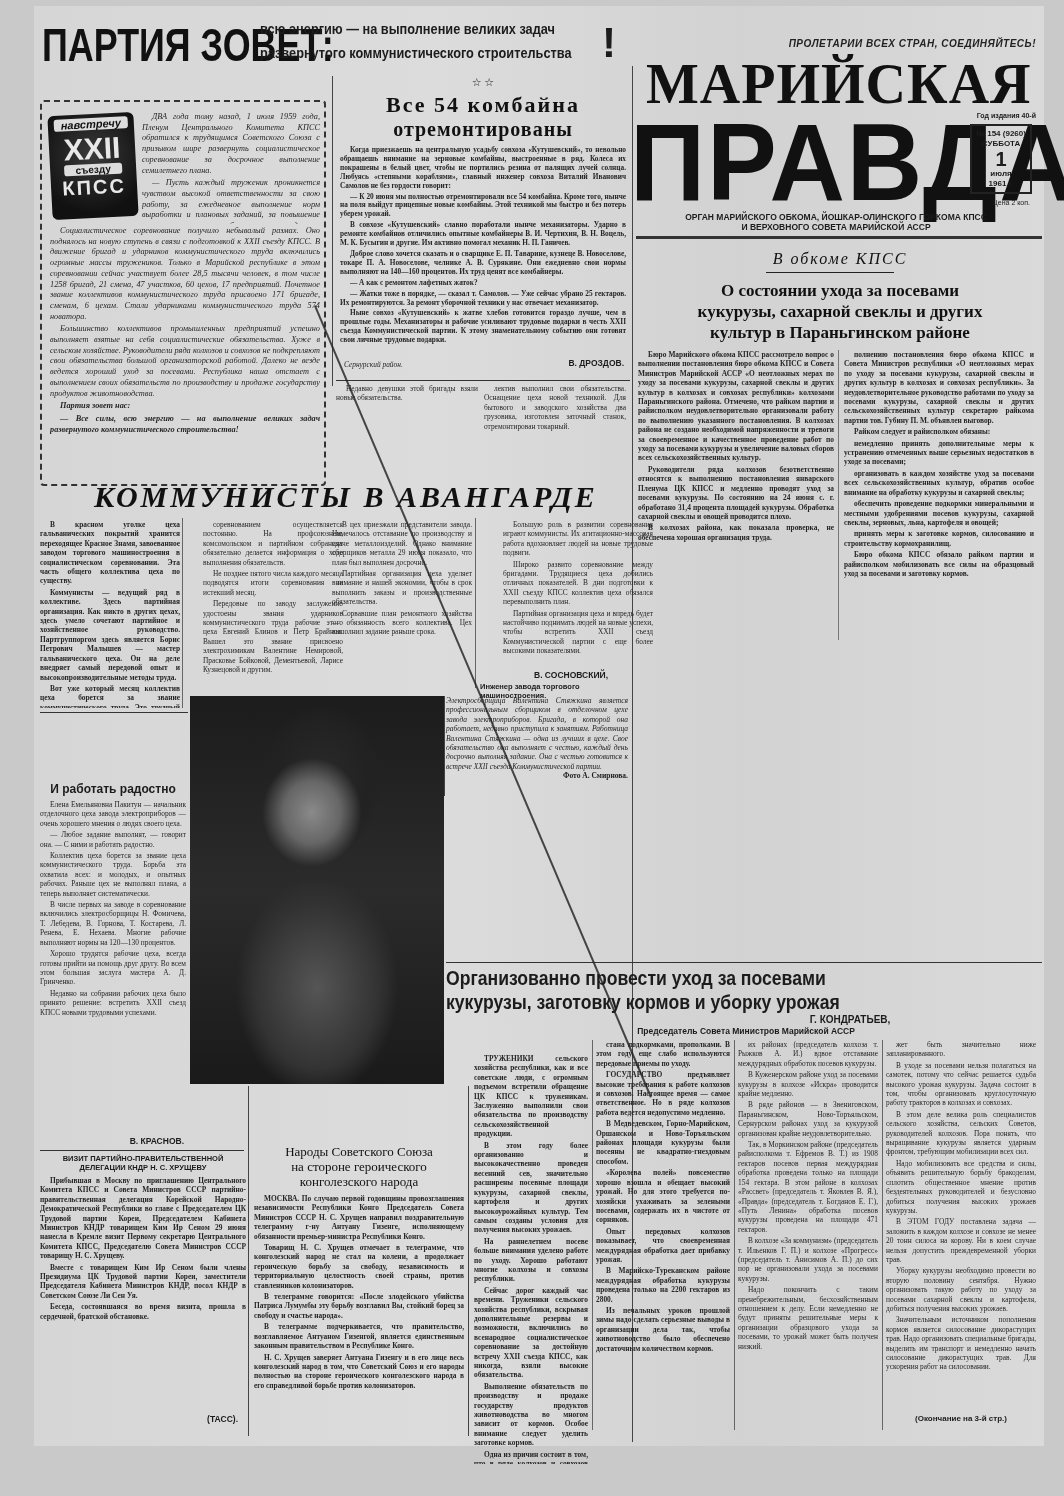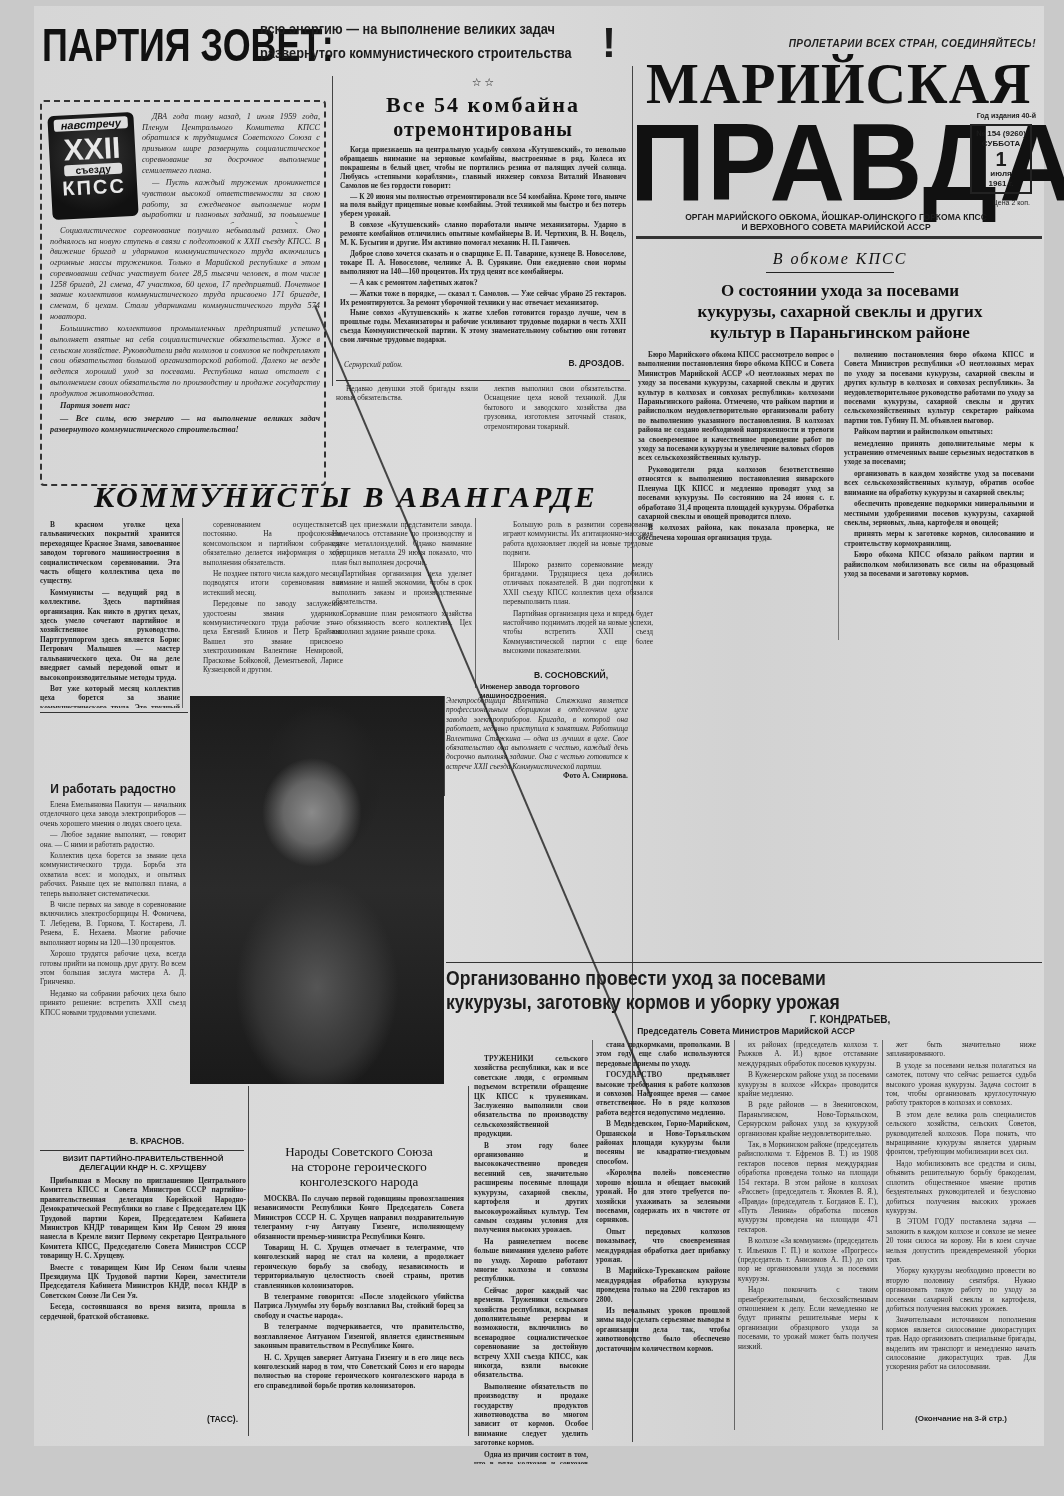--- a/index.html
+++ b/index.html
@@ -143,21 +143,21 @@
       <div>культур в Параньгинском районе</div>
     </div>
     <div class="abs txt bold" style="left:0; top:104px; width:196px; height:292px;">
       <p>Бюро Марийского обкома КПСС рассмотрело вопрос о выполнении постановления бюро обкома КПСС и Совета Министров Марийской АССР «О неотложных мерах по уходу за посевами кукурузы, сахарной свеклы и других культур в колхозах и совхозах республики» колхозами Параньгинского района. Отмечено, что райком партии и райисполком неудовлетворительно организовали работу по выполнению указанного постановления. В колхозах района не создано необходимой напряженности и тревоги за своевременное и качественное проведение работ по уходу за посевами кукурузы и увеличение валовых сборов всех сельскохозяйственных культур.</p>
       <p>Руководители ряда колхозов безответственно относятся к выполнению постановления январского Пленума ЦК КПСС и медленно проводят уход за посевами кукурузы. По состоянию на 24 июня с. г. обработано 31,4 процента площадей кукурузы. Обработка сахарной свеклы и овощей проводится плохо.</p>
       <p>В колхозах района, как показала проверка, не обеспечена хорошая организация труда.</p>
     </div>
     <div class="vrule" style="left:200px; top:104px; height:290px; background:#777;"></div>
     <div class="abs txt bold" style="left:206px; top:104px; width:190px; height:292px;">
       <p>полнению постановления бюро обкома КПСС и Совета Министров республики «О неотложных мерах по уходу за посевами кукурузы, сахарной свеклы и других культур в колхозах и совхозах республики». За неудовлетворительное руководство работами по уходу за посевами кукурузы, сахарной свеклы и других сельскохозяйственных культур секретарю райкома партии тов. Губину П. М. объявлен выговор.</p>
-      <p>Райком партии и райисполком опытных:</p>
+      <p>Райком следует и райисполком обязаны:</p>
       <p>немедленно принять дополнительные меры к устранению отмеченных выше серьезных недостатков в уходе за посевами;</p>
       <p>организовать в каждом хозяйстве уход за посевами всех сельскохозяйственных культур, обратив особое внимание на обработку кукурузы и сахарной свеклы;</p>
       <p>обеспечить проведение подкормки минеральными и местными удобрениями посевов кукурузы, сахарной свеклы, зерновых, льна, картофеля и овощей;</p>
       <p>принять меры к заготовке кормов, силосованию и строительству кормохранилищ.</p>
       <p>Бюро обкома КПСС обязало райком партии и райисполком мобилизовать все силы на образцовый уход за посевами и заготовку кормов.</p>
     </div>
   </div>
 
   <div class="abs txt" style="left:302px; top:378px; width:142px; height:86px;">
     <p>Недавно девушки этой бригады взяли новые обязательства.</p>

